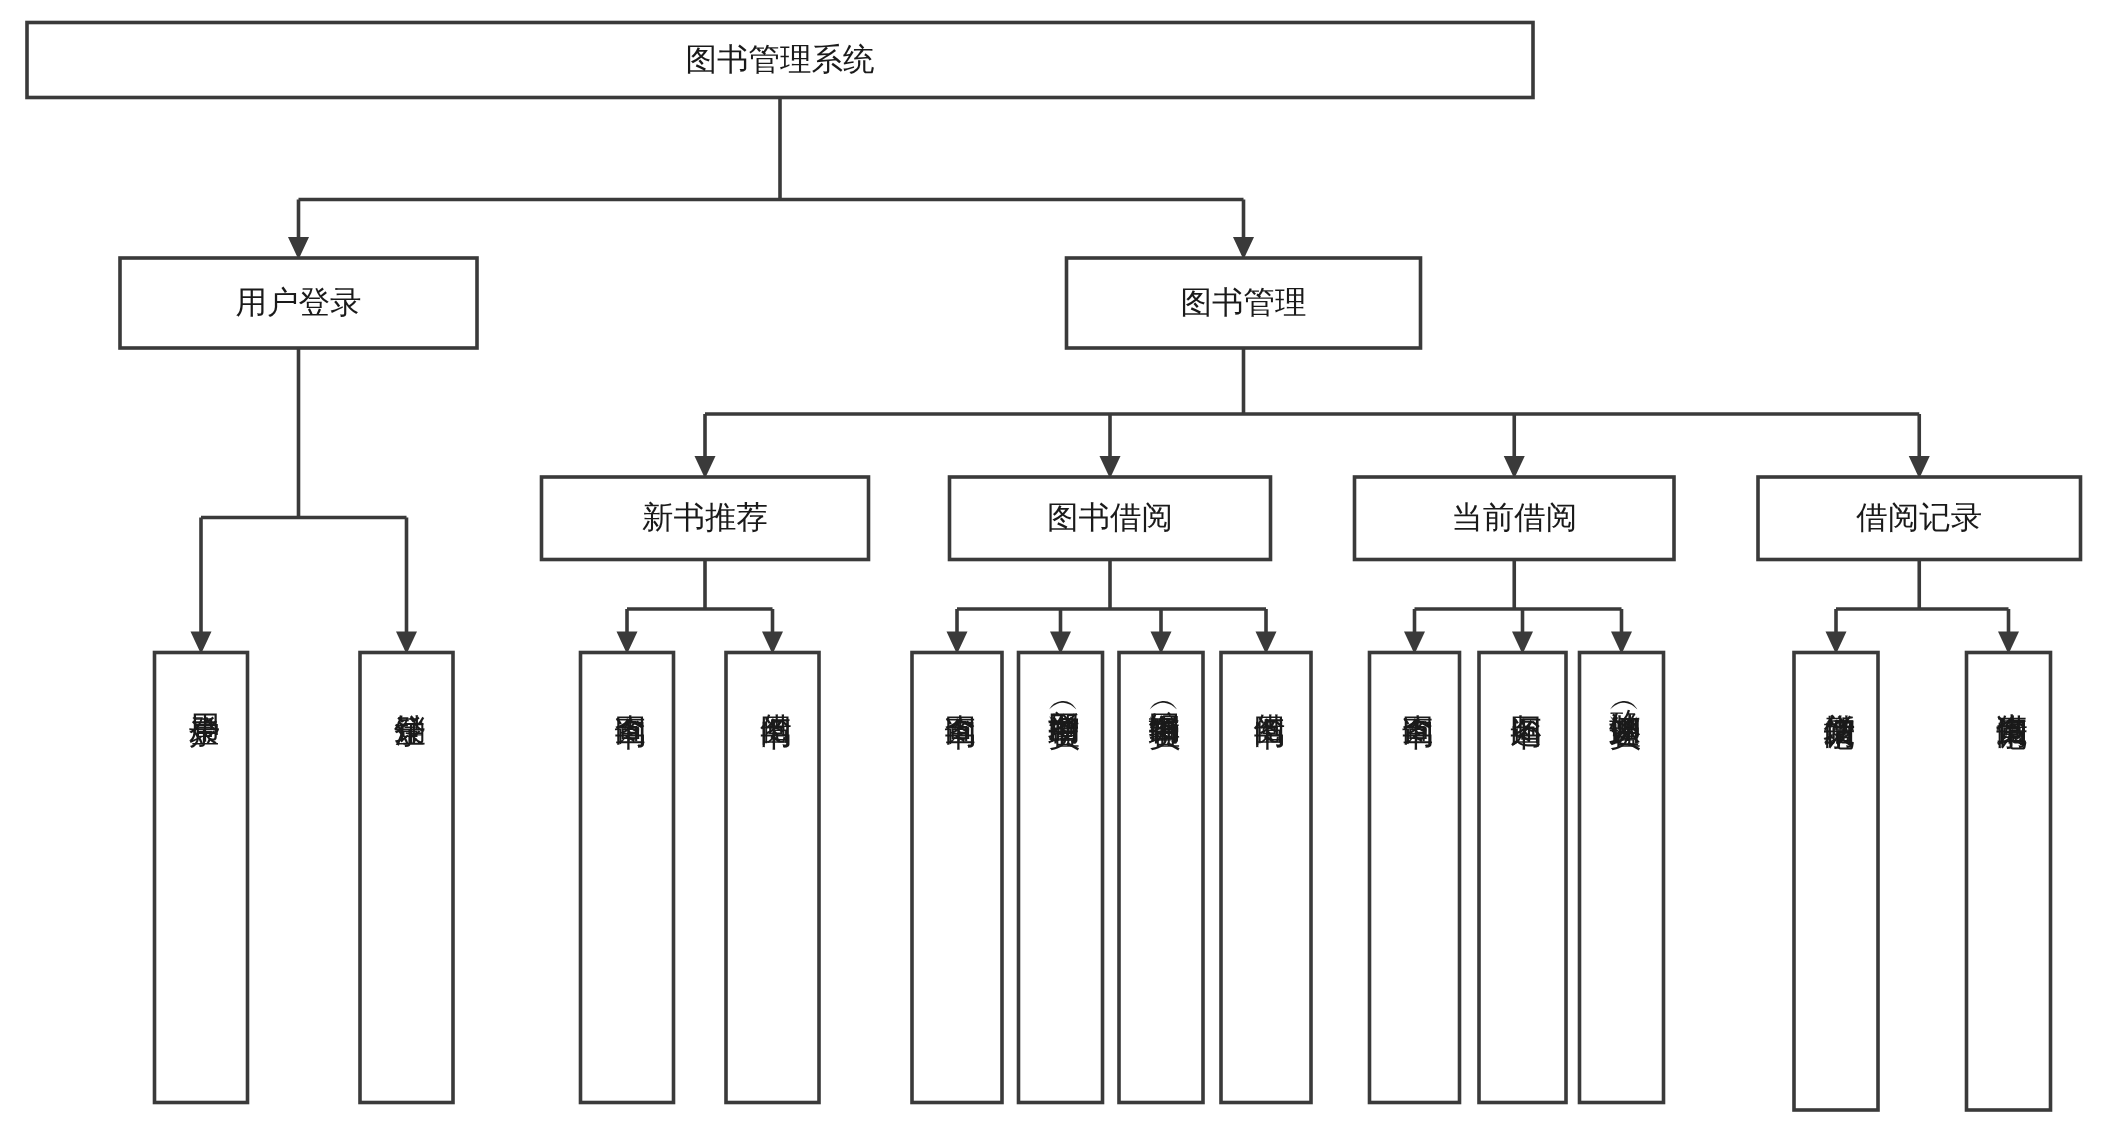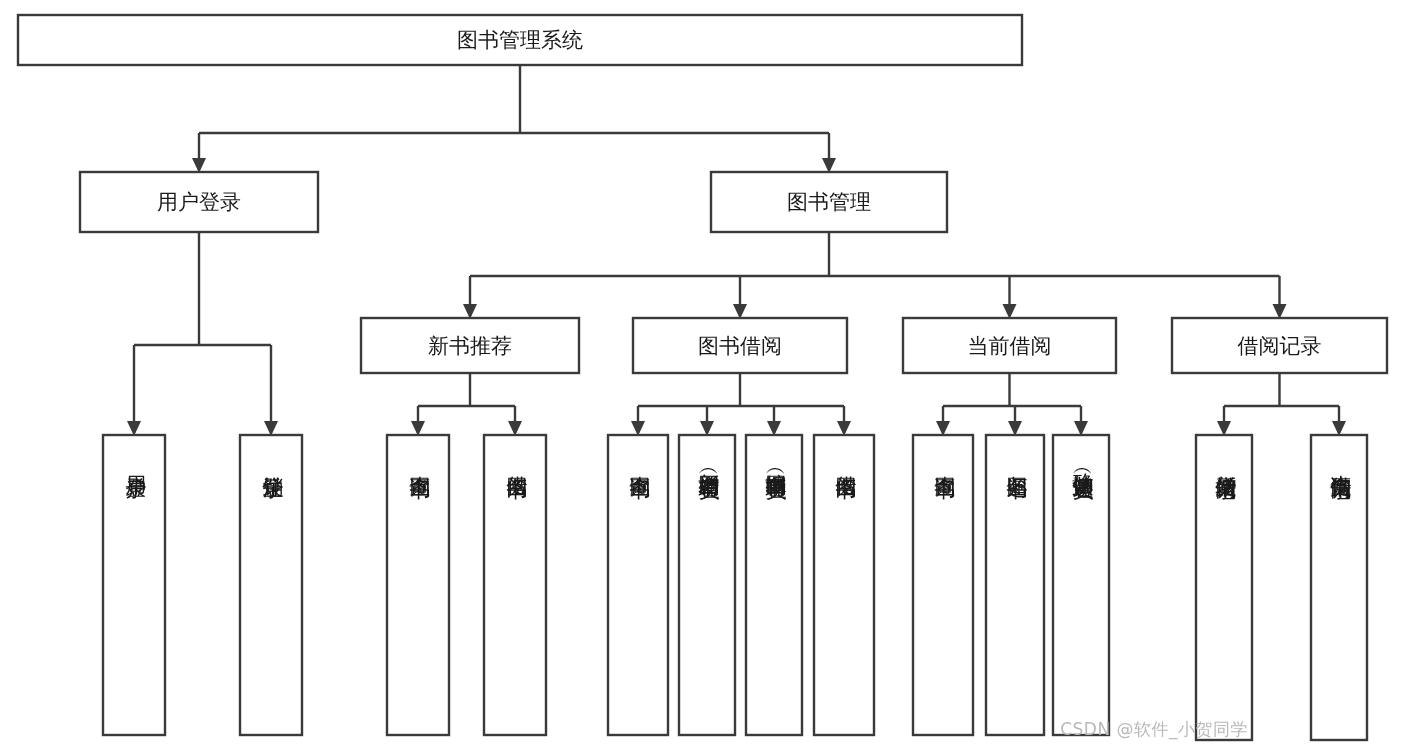--- a/index.html
+++ b/index.html
@@ -203,14 +203,13 @@
         <g>
           <rect x="1196" y="435" width="56" height="305" class="node-box"></rect>
           <text class="node-label vert" x="1225" y="461" text-anchor="middle" dominant-baseline="hanging">新增借阅记录</text>
         </g>
         <g>
           <rect x="1311" y="435" width="56" height="305" class="node-box"></rect>
           <text class="node-label vert" x="1340" y="461" text-anchor="middle" dominant-baseline="hanging">查询借阅记录</text>
         </g>
       </g>
   </svg>
-  <div class="watermark">CSDN @软件_小贺同学</div>
 </div>
 
 </body></html>

